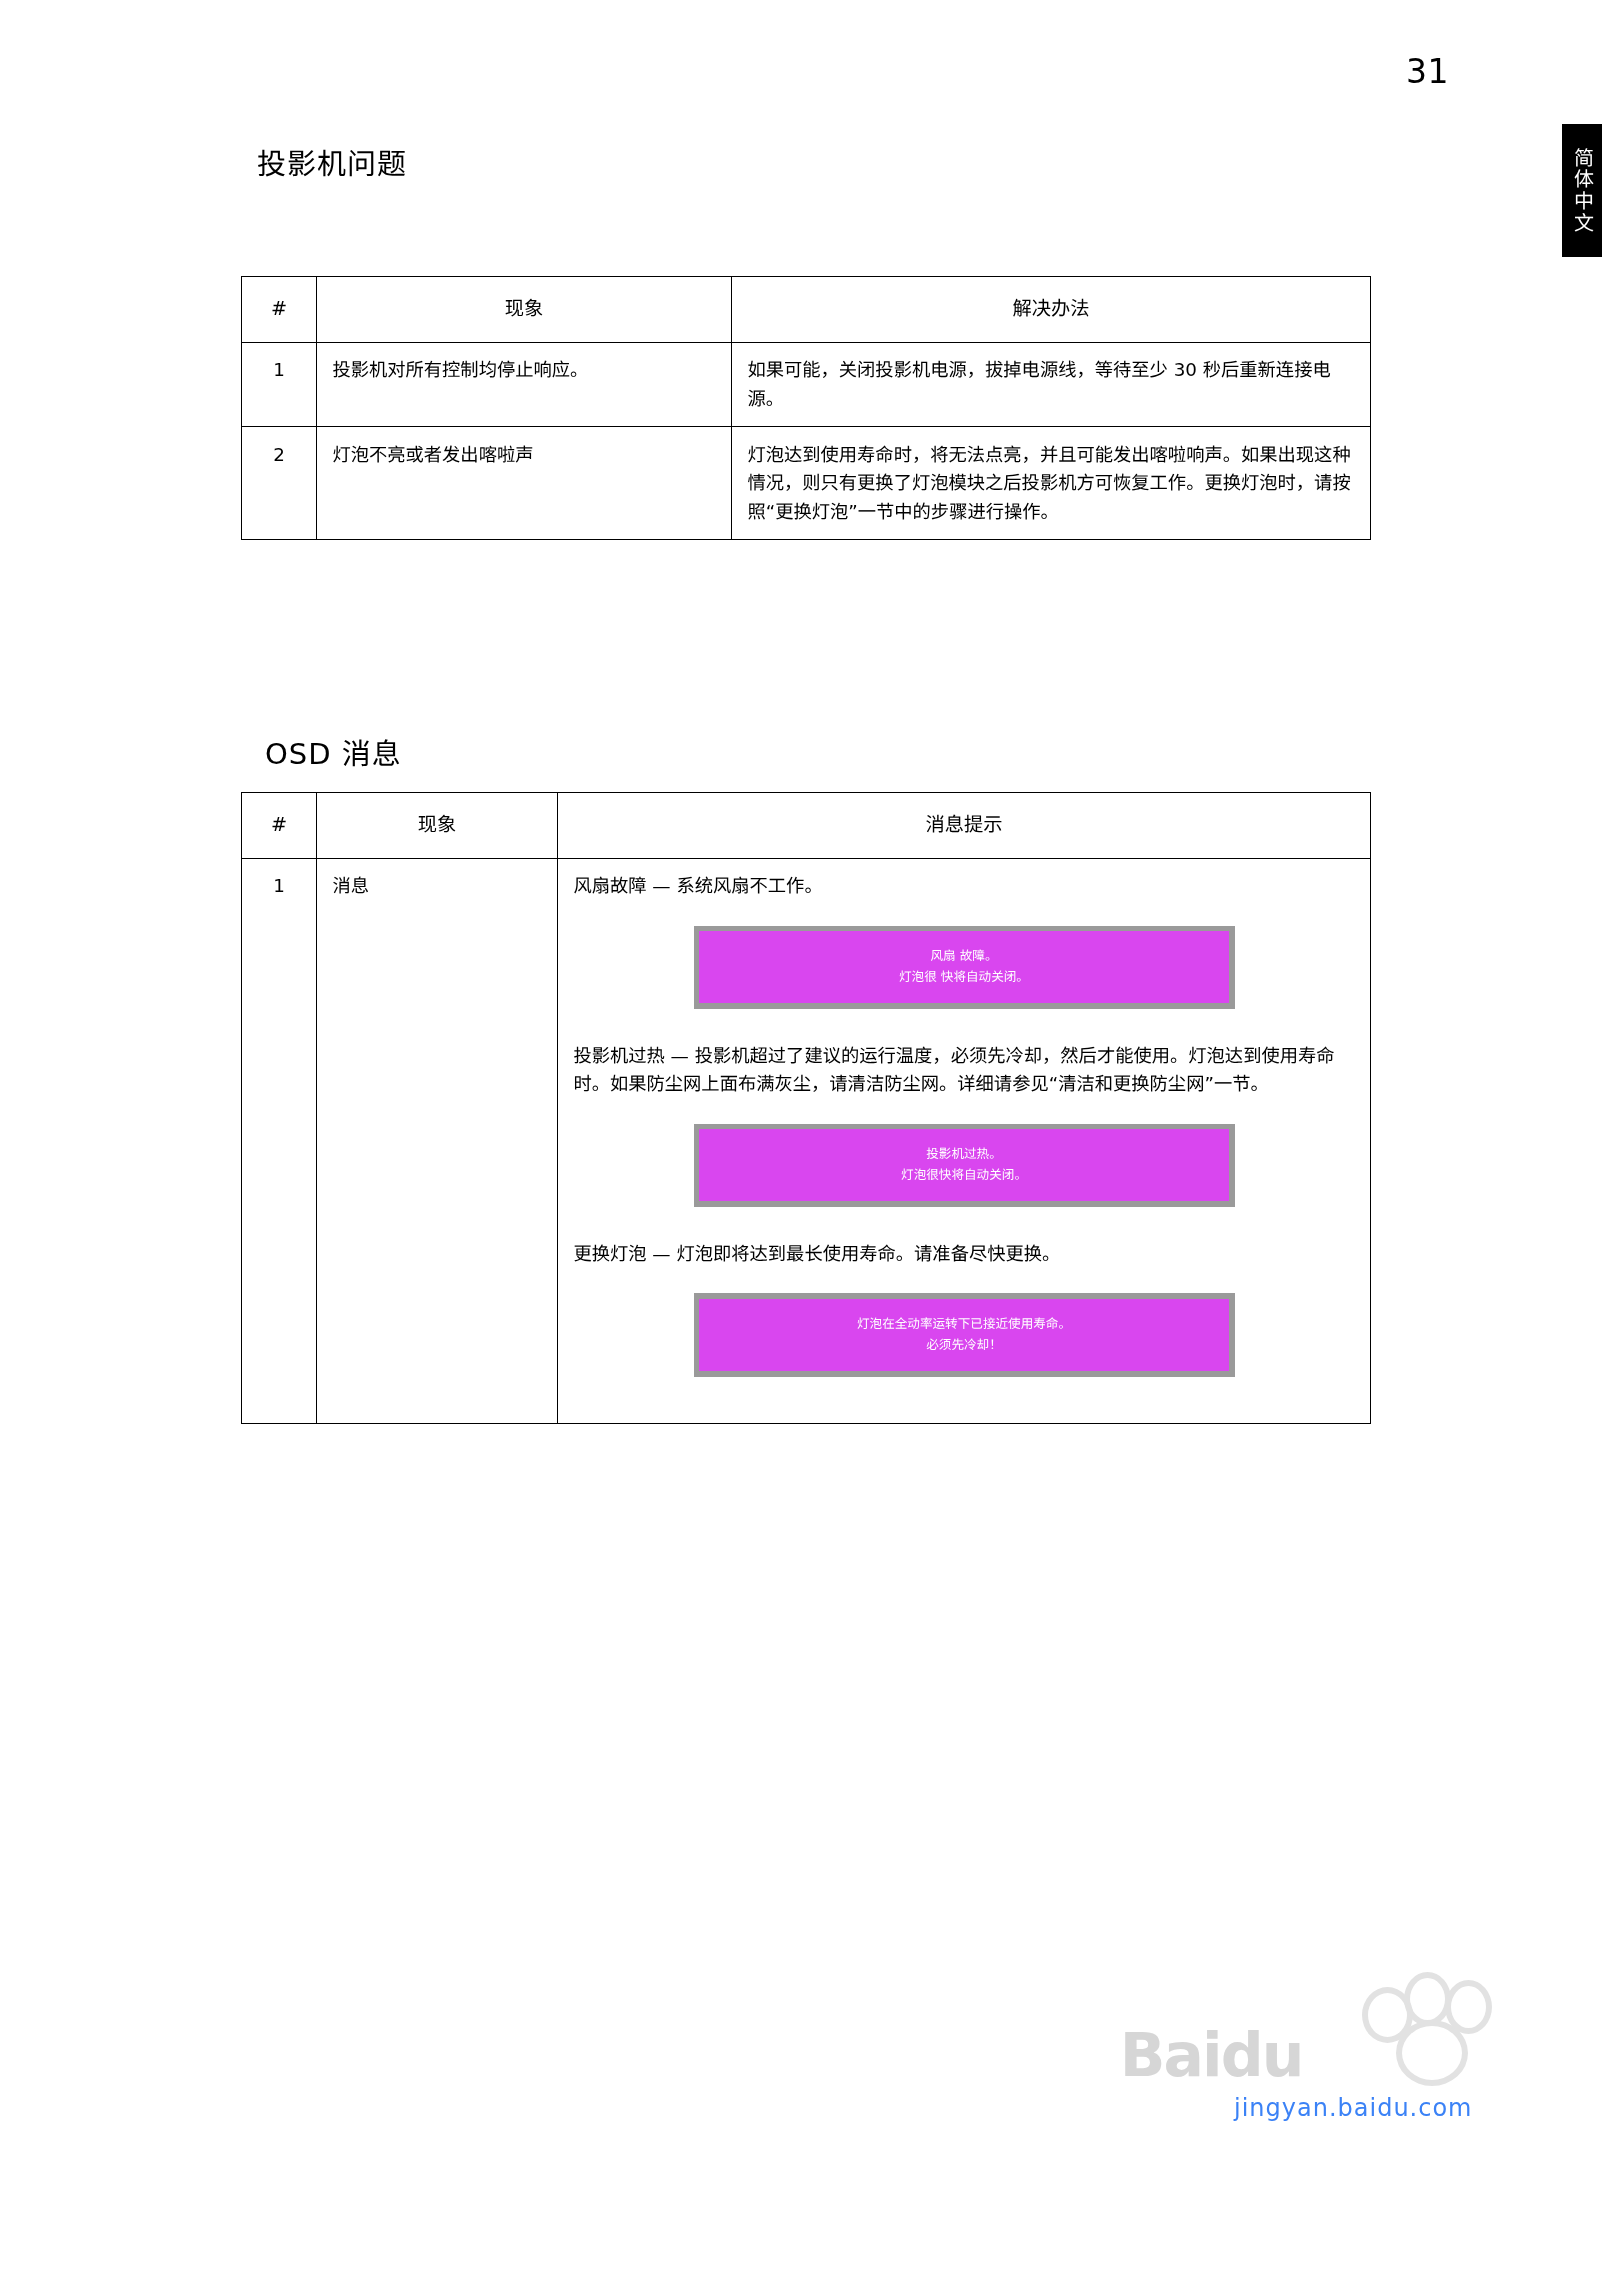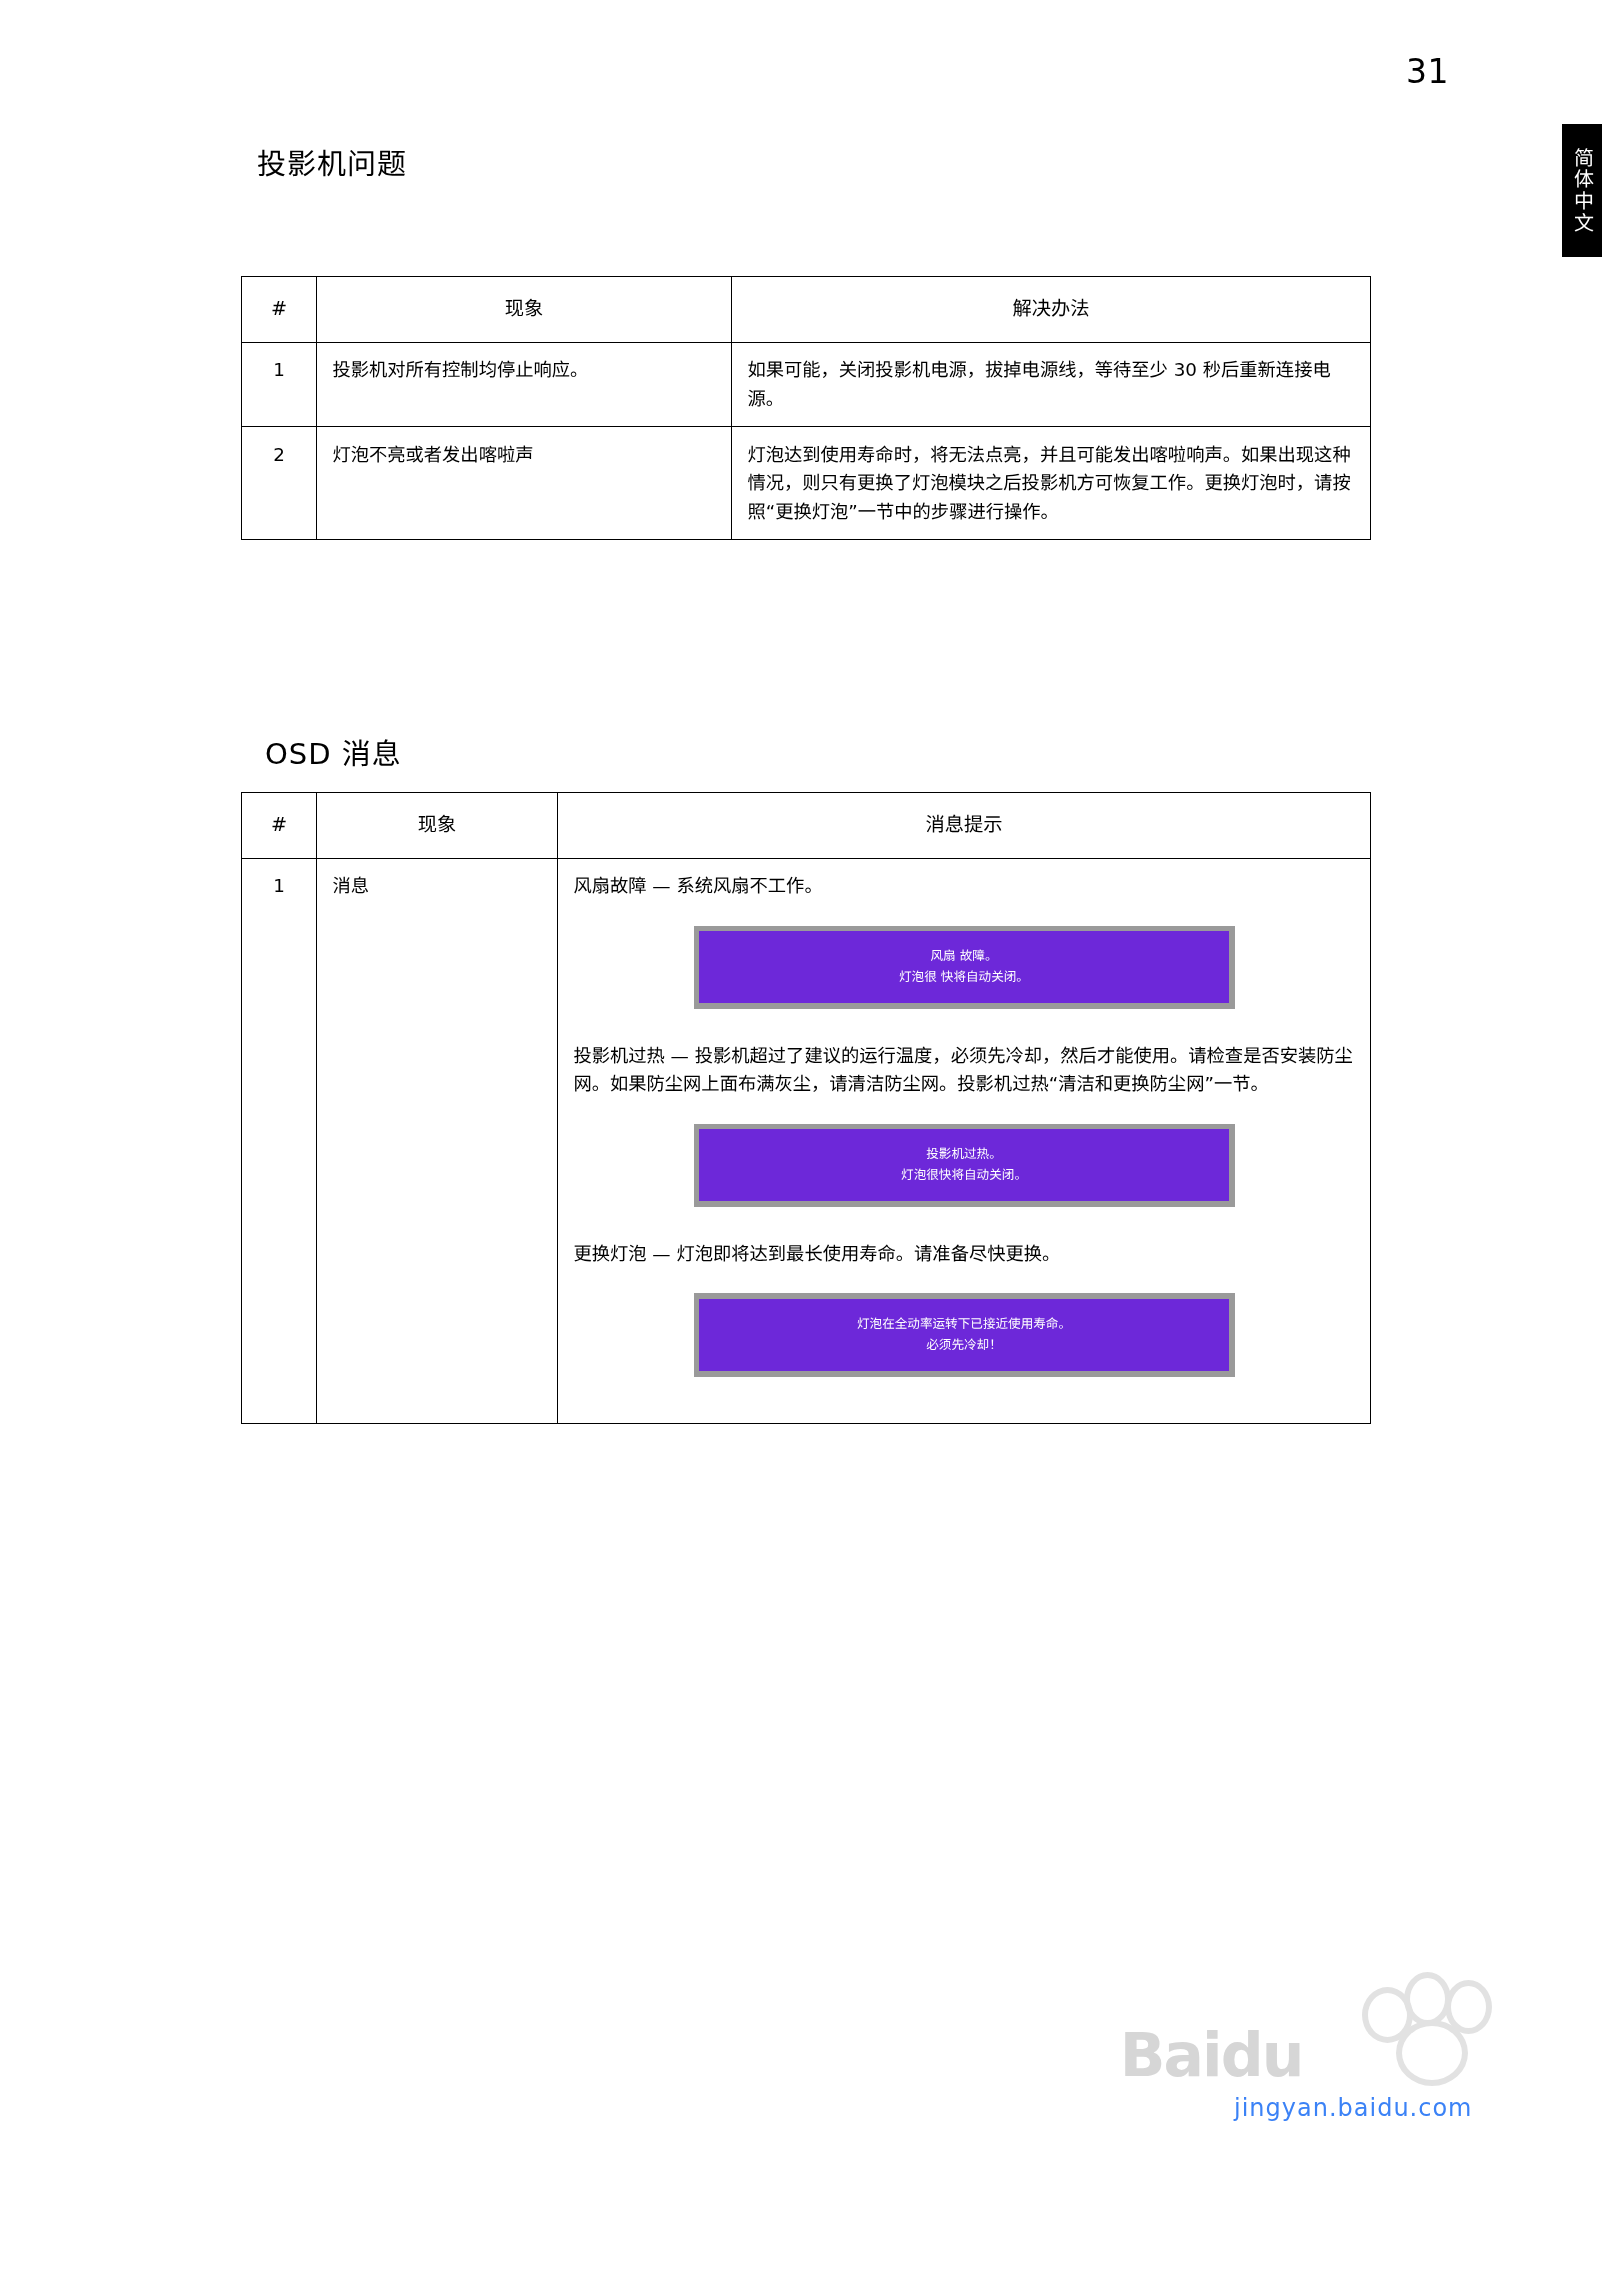--- a/index.html
+++ b/index.html
@@ -100,21 +100,21 @@
 
   
   .osd-box {
     width: 541px;
     margin: 25px auto 33px auto;
     background: #9a9a9a;
     padding: 5.8px;
     box-sizing: border-box;
   }
   .osd-inner {
-    background: #6d28d9;
+    background: #d946ef;
     color: #ffffff;
     text-align: center;
     padding: 13.5px 5.8px 15.4px 5.8px;
     font-size: 12.6px;
     line-height: 1.7;
   }
   .osd-inner div { white-space: nowrap; }
 
   
   .watermark {
@@ -222,21 +222,21 @@
         <td class="msg-cell">
 
           <p>风扇故障 — 系统风扇不工作。</p>
           <div class="osd-box">
             <div class="osd-inner">
               <div>风扇 故障。</div>
               <div>灯泡很 快将自动关闭。</div>
             </div>
           </div>
 
-          <p class="spaced-top">投影机过热 — 投影机超过了建议的运行温度，必须先冷却，然后才能使用。请检查是否安装防尘网。如果防尘网上面布满灰尘，请清洁防尘网。投影机过热“清洁和更换防尘网”一节。</p>
+          <p class="spaced-top">投影机过热 — 投影机超过了建议的运行温度，必须先冷却，然后才能使用。灯泡达到使用寿命时。如果防尘网上面布满灰尘，请清洁防尘网。详细请参见“清洁和更换防尘网”一节。</p>
           <div class="osd-box">
             <div class="osd-inner">
               <div>投影机过热。</div>
               <div>灯泡很快将自动关闭。</div>
             </div>
           </div>
 
           <p class="spaced-top">更换灯泡 — 灯泡即将达到最长使用寿命。请准备尽快更换。</p>
           <div class="osd-box">
             <div class="osd-inner">

